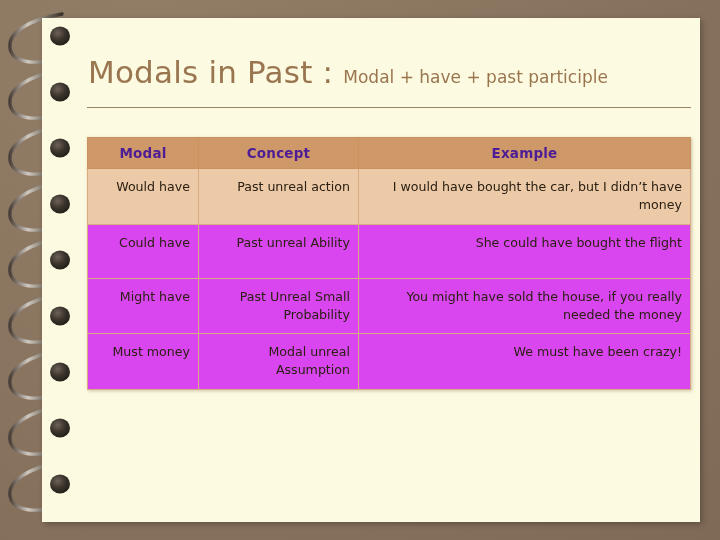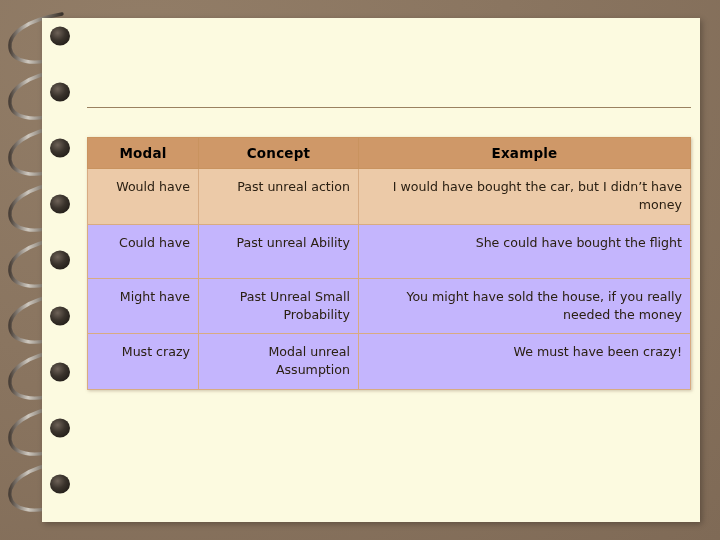--- a/index.html
+++ b/index.html
@@ -104,41 +104,41 @@
     table-layout: fixed;
     font-family: "DejaVu Sans", sans-serif;
     box-shadow: 1px 1px 3px rgba(120,95,70,0.35);
   }
   #modals-table col.c-modal   { width: 111px; }
   #modals-table col.c-concept { width: 160px; }
   #modals-table col.c-example { width: 332px; }
 
   #modals-table th {
     background: #cf9868;
-    color: #000000;
+    color: #4c1d95;
     font-size: 13.5px;
     font-weight: bold;
     text-align: center;
     padding: 7px 6px 7px 6px;
     border: 1px solid #c9935f;
     letter-spacing: 0.2px;
   }
 
   #modals-table td {
     font-size: 12.6px;
     color: #2b2013;
     text-align: right;
     vertical-align: top;
     padding: 9px 8px 9px 8px;
     border: 1px solid #d8ab82;
     line-height: 1.45;
   }
 
   tr.row-dark  td { background: #eccaa8; }
-  tr.row-light td { background: #c4b5fd; }
+  tr.row-light td { background: #d946ef; }
 
   
   tr.body-row { height: 54px; }
 
   
   .cell-text { display: block; }
 </style>
 </head>
 <body>
 
@@ -182,20 +182,23 @@
         <ellipse cx="18" cy="130" rx="10" ry="9.5"></ellipse>
         <ellipse cx="18" cy="186" rx="10" ry="9.5"></ellipse>
         <ellipse cx="18" cy="242" rx="10" ry="9.5"></ellipse>
         <ellipse cx="18" cy="298" rx="10" ry="9.5"></ellipse>
         <ellipse cx="18" cy="354" rx="10" ry="9.5"></ellipse>
         <ellipse cx="18" cy="410" rx="10" ry="9.5"></ellipse>
         <ellipse cx="18" cy="466" rx="10" ry="9.5"></ellipse>
       </g>
     </svg>
 
+    <div id="title-block">
+      <span id="title-main">Modals in Past : </span><span id="title-sub">Modal + have + past participle</span>
+    </div>
 
     <div id="title-rule"></div>
 
     <table id="modals-table">
       <colgroup>
         <col class="c-modal">
         <col class="c-concept">
         <col class="c-example">
       </colgroup>
       <thead>
@@ -234,21 +237,21 @@
             </td>
           <td>
               <span class="cell-text">Past Unreal Small Probability</span>
             </td>
           <td>
               <span class="cell-text">You might have sold the house, if you really needed the money</span>
             </td>
         </tr>
         <tr class="body-row row-light">
           <td>
-              <span class="cell-text">Must crazy</span>
+              <span class="cell-text">Must money</span>
             </td>
           <td>
               <span class="cell-text">Modal unreal Assumption</span>
             </td>
           <td>
               <span class="cell-text">We must have been crazy!</span>
             </td>
         </tr>
       </tbody>
     </table>

